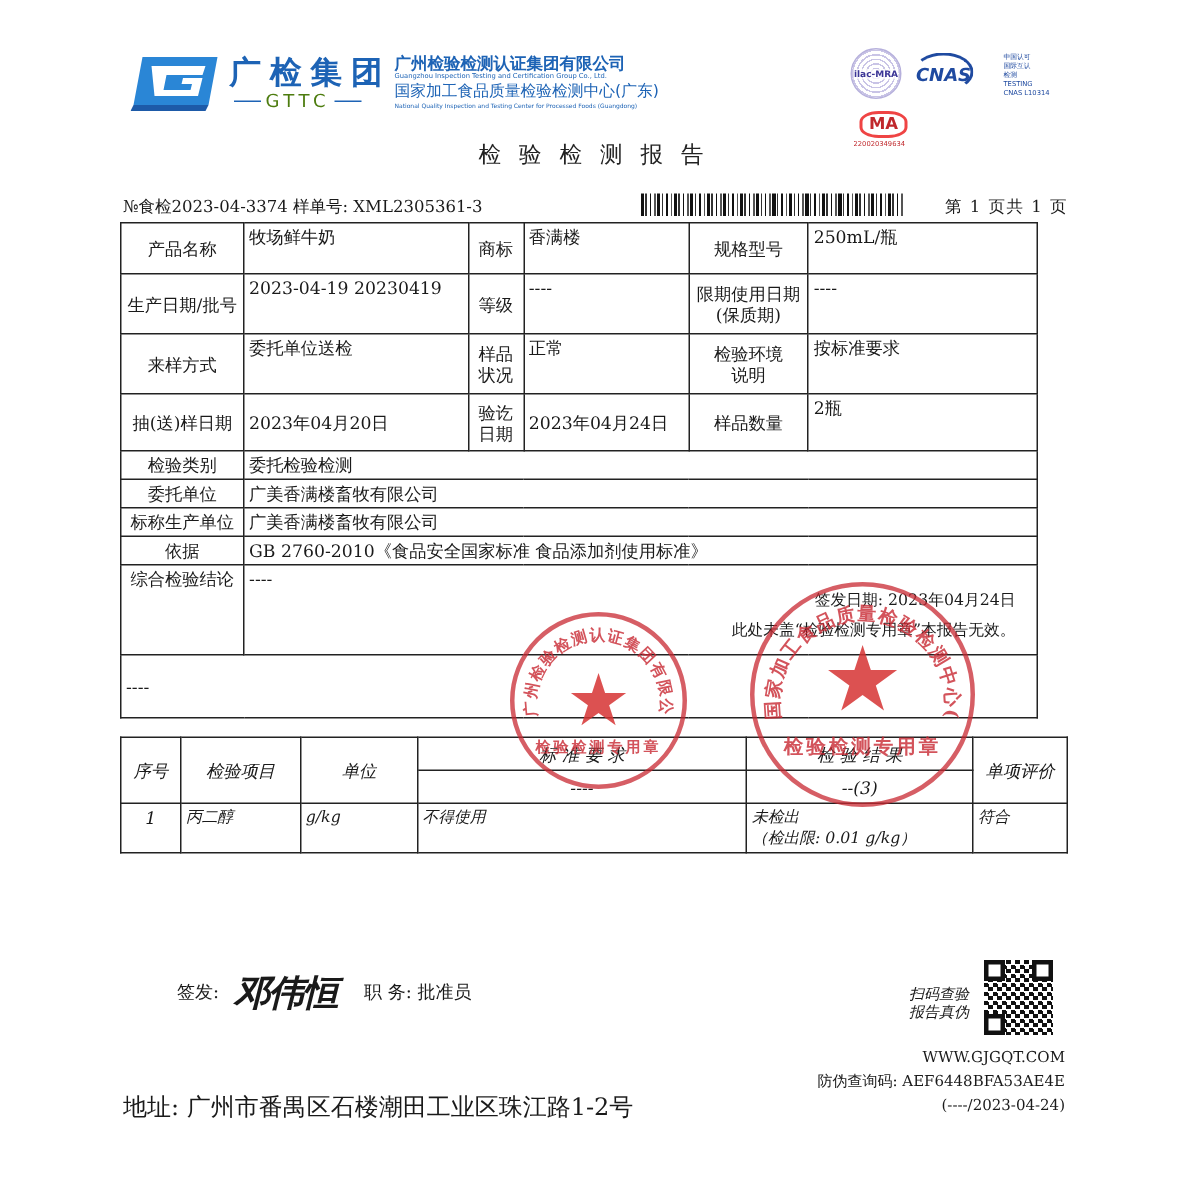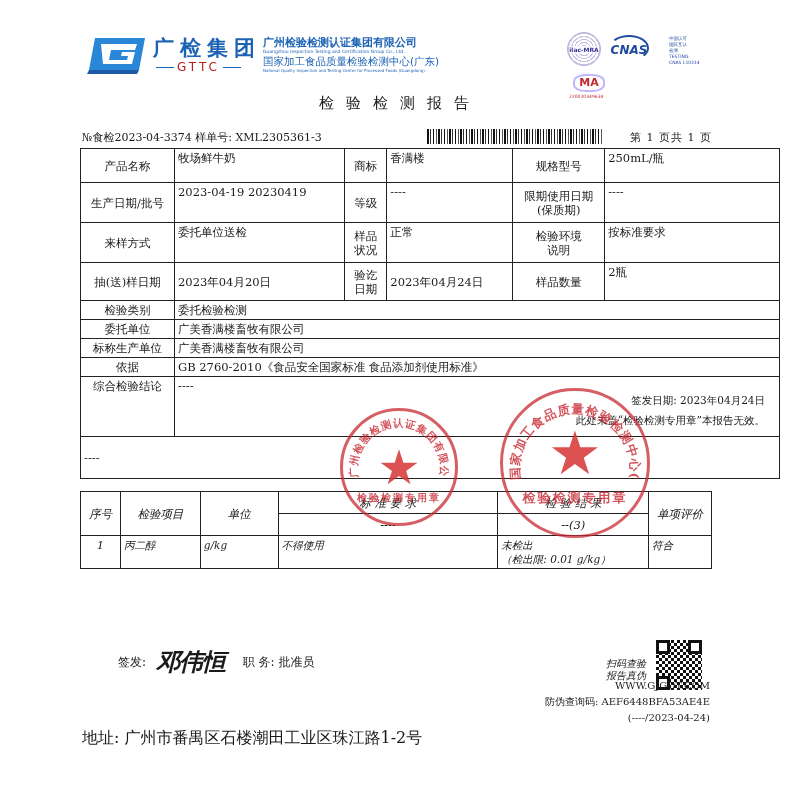--- a/index.html
+++ b/index.html
@@ -2,47 +2,47 @@
 <html><head>
 <meta charset="utf-8">
 <style>
   * { box-sizing: border-box; margin: 0; padding: 0; }
   html, body { width: 800px; height: 800px; background: #ffffff; overflow: hidden; }
   body { position: relative; font-family: "DejaVu Serif", "Liberation Serif", serif; color: #1a1a1a; }
 
   .header-logo { position: absolute; left: 87px; top: 30px; width: 370px; height: 50px; }
   .gttc-mark { position: absolute; left: 0; top: 4px; width: 60px; height: 40px; }
   .brand-cn { position: absolute; left: 66px; top: 4px; font-family: "DejaVu Sans", sans-serif; font-weight: bold; font-size: 21px; letter-spacing: 6px; color: #1d63b5; }
-  .brand-en { position: absolute; left: 66px; top: 30px; font-family: "DejaVu Sans", sans-serif; font-size: 12px; letter-spacing: 3px; color: #b91c1c; }
+  .brand-en { position: absolute; left: 66px; top: 30px; font-family: "DejaVu Sans", sans-serif; font-size: 12px; letter-spacing: 3px; color: #4d7c0f; }
   .brand-en::before, .brand-en::after { content: ""; display: inline-block; width: 18px; height: 1px; background: #1d63b5; vertical-align: middle; margin: 0 3px; }
   .org { position: absolute; left: 176px; top: 6px; width: 200px; font-family: "DejaVu Sans", sans-serif; color: #1d63b5; }
   .org-cn { font-size: 11px; font-weight: bold; line-height: 13px; white-space: nowrap; }
   .org-en { font-size: 4.5px; line-height: 6px; white-space: nowrap; }
   .org-cn2 { font-size: 10.5px; line-height: 13px; white-space: nowrap; }
   .org-en2 { font-size: 4px; line-height: 6px; white-space: nowrap; }
 
   .cert-block { position: absolute; left: 565px; top: 30px; width: 160px; height: 75px; }
   .ilac { position: absolute; left: 2px; top: 2px; width: 34px; height: 34px; border-radius: 50%; background: repeating-radial-gradient(circle, #c9c4e6 0 1px, #ffffff 1px 3px); border: 1px solid #b6b0dc; display:flex; align-items:center; justify-content:center; }
   .ilac span { font-family: "DejaVu Sans", sans-serif; font-size: 6px; font-weight: bold; color: #3b3596; background: rgba(255,255,255,0.75); }
   .cnas { position: absolute; left: 40px; top: 5px; width: 48px; height: 28px; }
   .cnas-txt { position: absolute; left: 0; top: 8px; width: 48px; text-align:center; font-family: "DejaVu Sans", sans-serif; font-weight: bold; font-style: italic; font-size: 12px; color: #1f4aa0; }
   .cnas-arc { position:absolute; left:4px; top:0; width:40px; height:26px; border:2px solid #1f4aa0; border-radius:50%; border-bottom-color: transparent; border-left-color: transparent; }
   .cnas-info { position: absolute; left: 104px; top: 6px; font-family: "DejaVu Sans", sans-serif; font-size: 4.5px; line-height: 6px; color: #1f4aa0; white-space: nowrap; }
-  .cma { position: absolute; left: 8px; top: 44px; width: 32px; height: 18px; border: 2px solid #c4b5fd; border-radius: 40%; font-family: "DejaVu Sans", sans-serif; font-weight: bold; font-size: 11px; color: #c0282c; text-align:center; line-height: 14px; }
+  .cma { position: absolute; left: 8px; top: 44px; width: 32px; height: 18px; border: 2px solid #ef4444; border-radius: 40%; font-family: "DejaVu Sans", sans-serif; font-weight: bold; font-size: 11px; color: #c0282c; text-align:center; line-height: 14px; }
   .cma-num { position: absolute; left: 4px; top: 64px; font-family: "DejaVu Sans", sans-serif; font-size: 4.5px; color: #c0282c; }
 
   .doc-title { position: absolute; left: 0; width: 800px; top: 94px; text-align: center; font-size: 15px; letter-spacing: 12px; color: #222; }
 
   .meta-row { position: absolute; left: 82px; top: 128px; width: 630px; height: 18px; font-size: 11px; }
   .report-no { position: absolute; left: 0; top: 2px; white-space: nowrap; }
   .barcode { position: absolute; left: 345px; top: 1px; width: 175px; height: 15px;
     background: repeating-linear-gradient(90deg, #111 0 2px, #fff 2px 3px, #333 3px 4px, #fff 4px 6px, #111 6px 7px, #fff 7px 9px, #555 9px 10px, #fff 10px 11px); }
   .page-no { position: absolute; right: 0; top: 2px; white-space: nowrap; letter-spacing: 1px; }
 
-  table.main { position: absolute; left: 80px; top: 148px; width: 700px; border-collapse: collapse; font-size: 11.5px; }
+  table.main { position: absolute; left: 80px; top: 148px; width: 612px; border-collapse: collapse; font-size: 11.5px; }
   table.main td { border: 1.4px solid #222; vertical-align: top; padding: 2px 3px; line-height: 14px; }
   table.main td.lbl { text-align: center; vertical-align: middle; }
   table.main td.val { text-align: left; }
 
   table.results { position: absolute; left: 80px; top: 491px; width: 632px; border-collapse: collapse; font-size: 11.5px; font-style: italic; }
   table.results td { border: 1.4px solid #222; padding: 2px 3px; line-height: 14px; }
   table.results td.c { text-align: center; vertical-align: middle; }
   table.results td.small { font-size: 10.5px; vertical-align: top; }
 
   .stamp { position: absolute; border: 3px solid rgba(200,40,50,0.75); border-radius: 50%; pointer-events: none; }
@@ -56,21 +56,21 @@
   .qr { position: absolute; left: 656px; top: 640px; width: 46px; height: 50px;
     background:
       linear-gradient(#fff,#fff) 3px 3px/8px 8px no-repeat,
       linear-gradient(#111,#111) 0 0/14px 14px no-repeat,
       linear-gradient(#fff,#fff) 35px 3px/8px 8px no-repeat,
       linear-gradient(#111,#111) 32px 0/14px 14px no-repeat,
       linear-gradient(#fff,#fff) 3px 39px/8px 8px no-repeat,
       linear-gradient(#111,#111) 0 36px/14px 14px no-repeat,
       repeating-conic-gradient(#111 0 25%, #fff 0 50%) 0 0/6px 6px;
   }
-  .footer-right { position: absolute; right: 90px; top: 678px; text-align: right; font-size: 10px; line-height: 16px; white-space: nowrap; }
+  .footer-right { position: absolute; right: 90px; top: 698px; text-align: right; font-size: 10px; line-height: 16px; white-space: nowrap; }
   .address { position: absolute; left: 82px; top: 728px; font-size: 16px; white-space: nowrap; }
 </style>
 </head>
 <body>
 
 <div class="header-logo">
   <svg class="gttc-mark" viewBox="0 0 60 40">
     <polygon points="8,4 58,4 52,36 2,36" fill="#2a86d6"></polygon>
     <polygon points="14,10 50,10 48,16 24,16 22,26 40,26 41,22 34,22 35,18 48,18 45,30 16,30" fill="#ffffff"></polygon>
     <polygon points="2,36 52,36 50,40 0,40" fill="#1d5aa8"></polygon>

